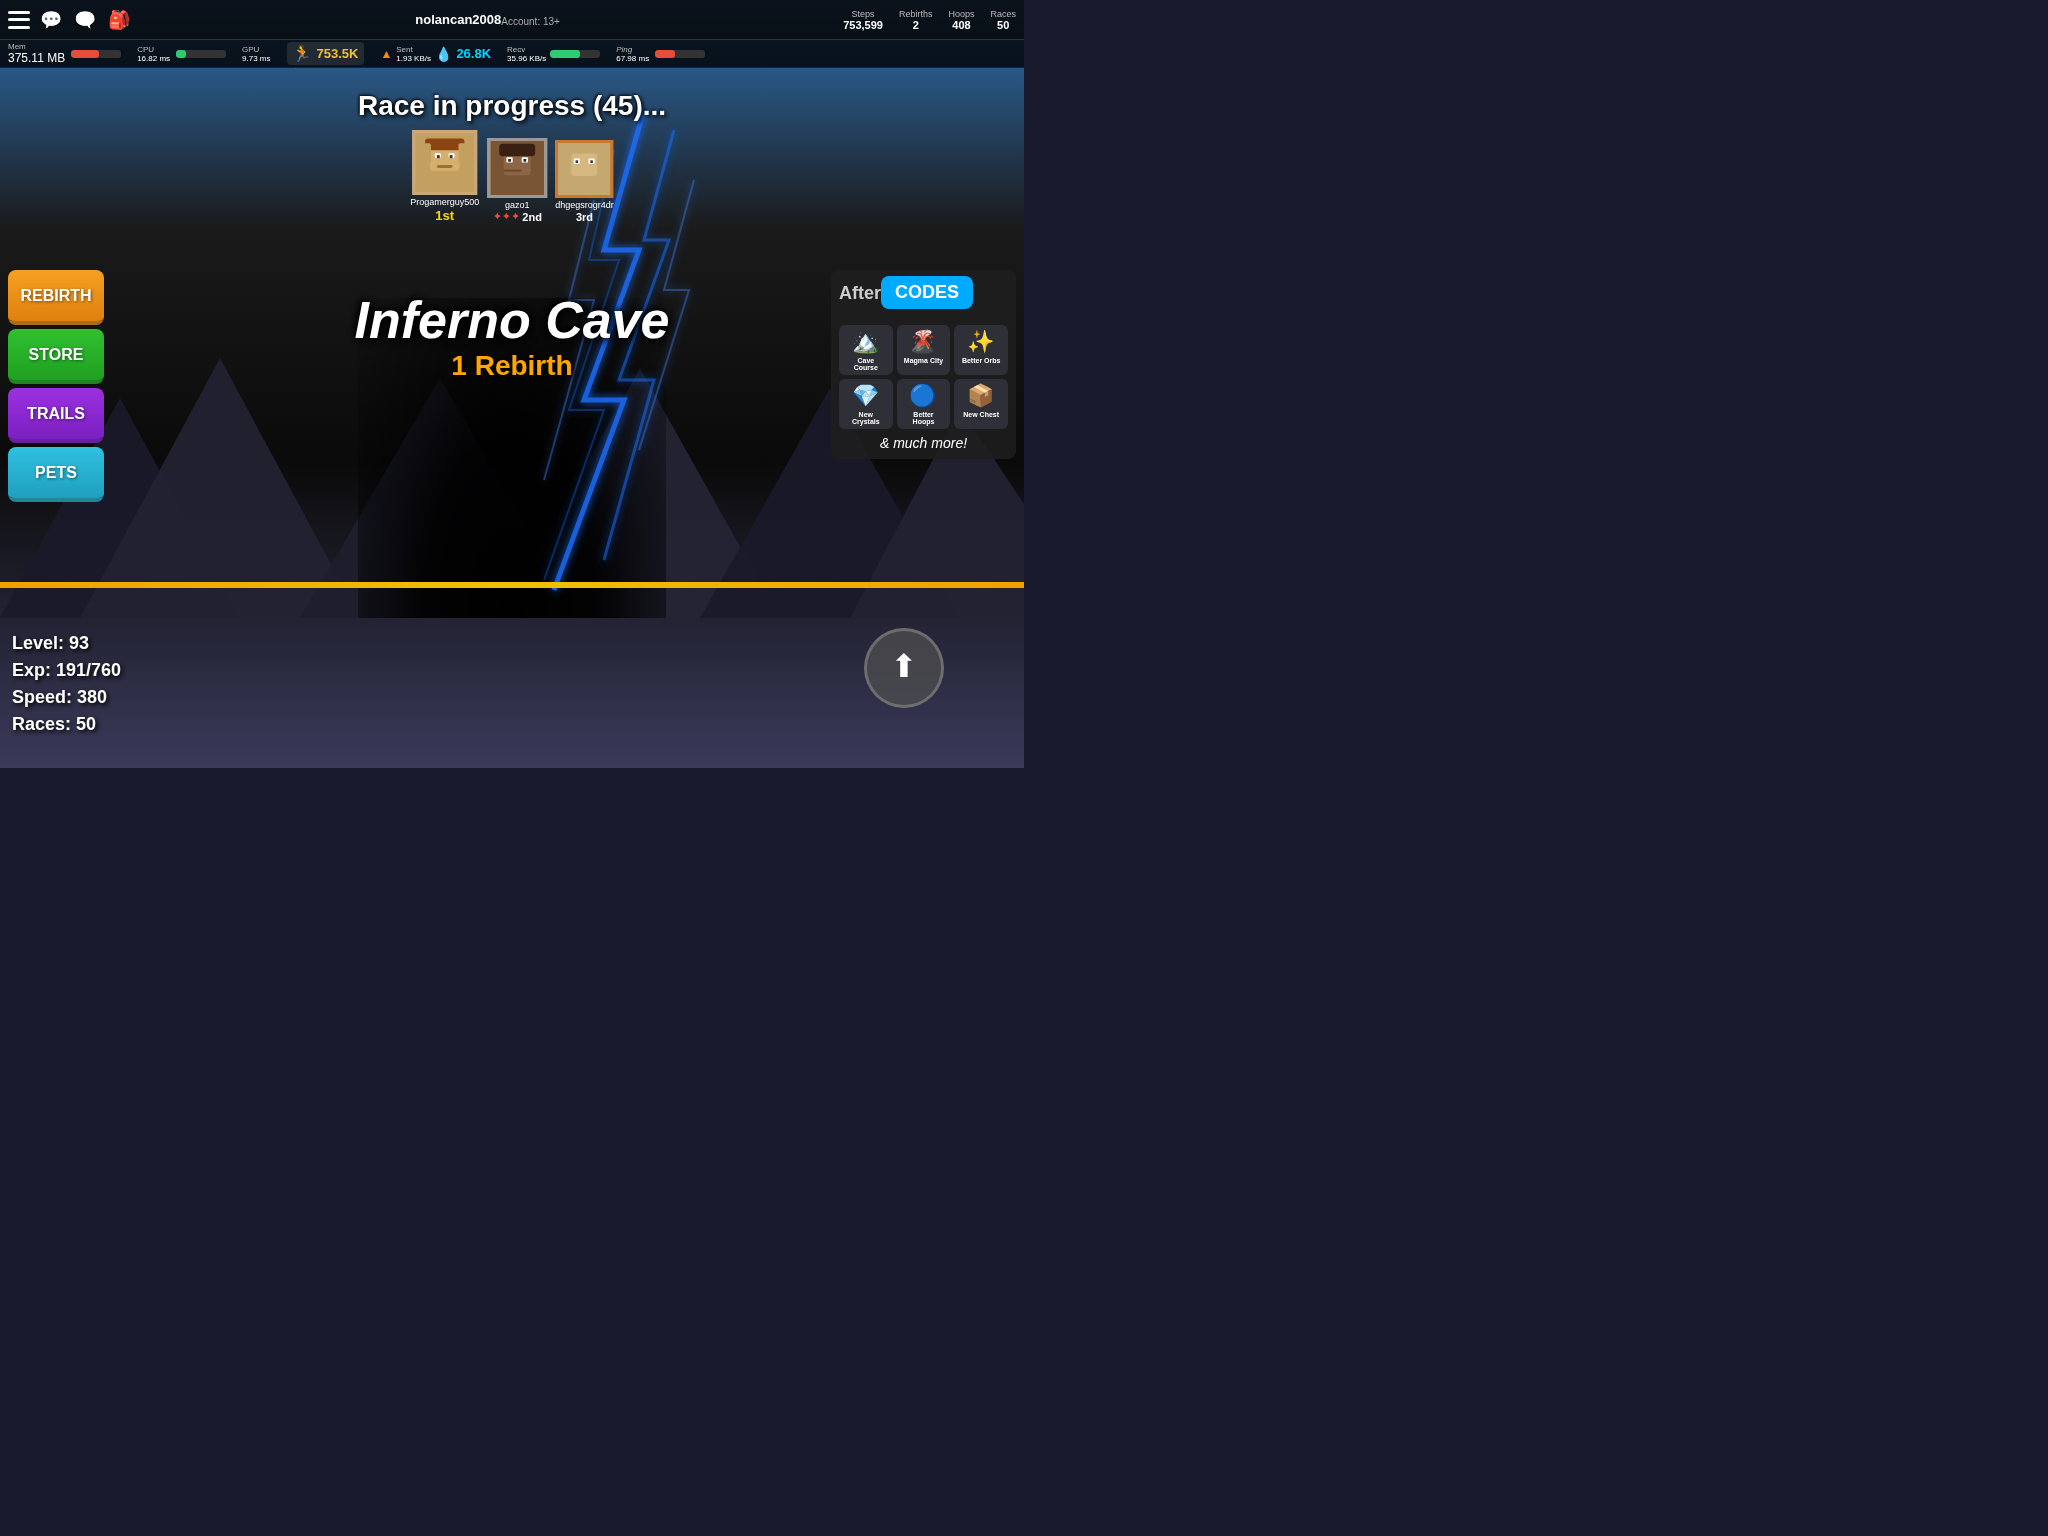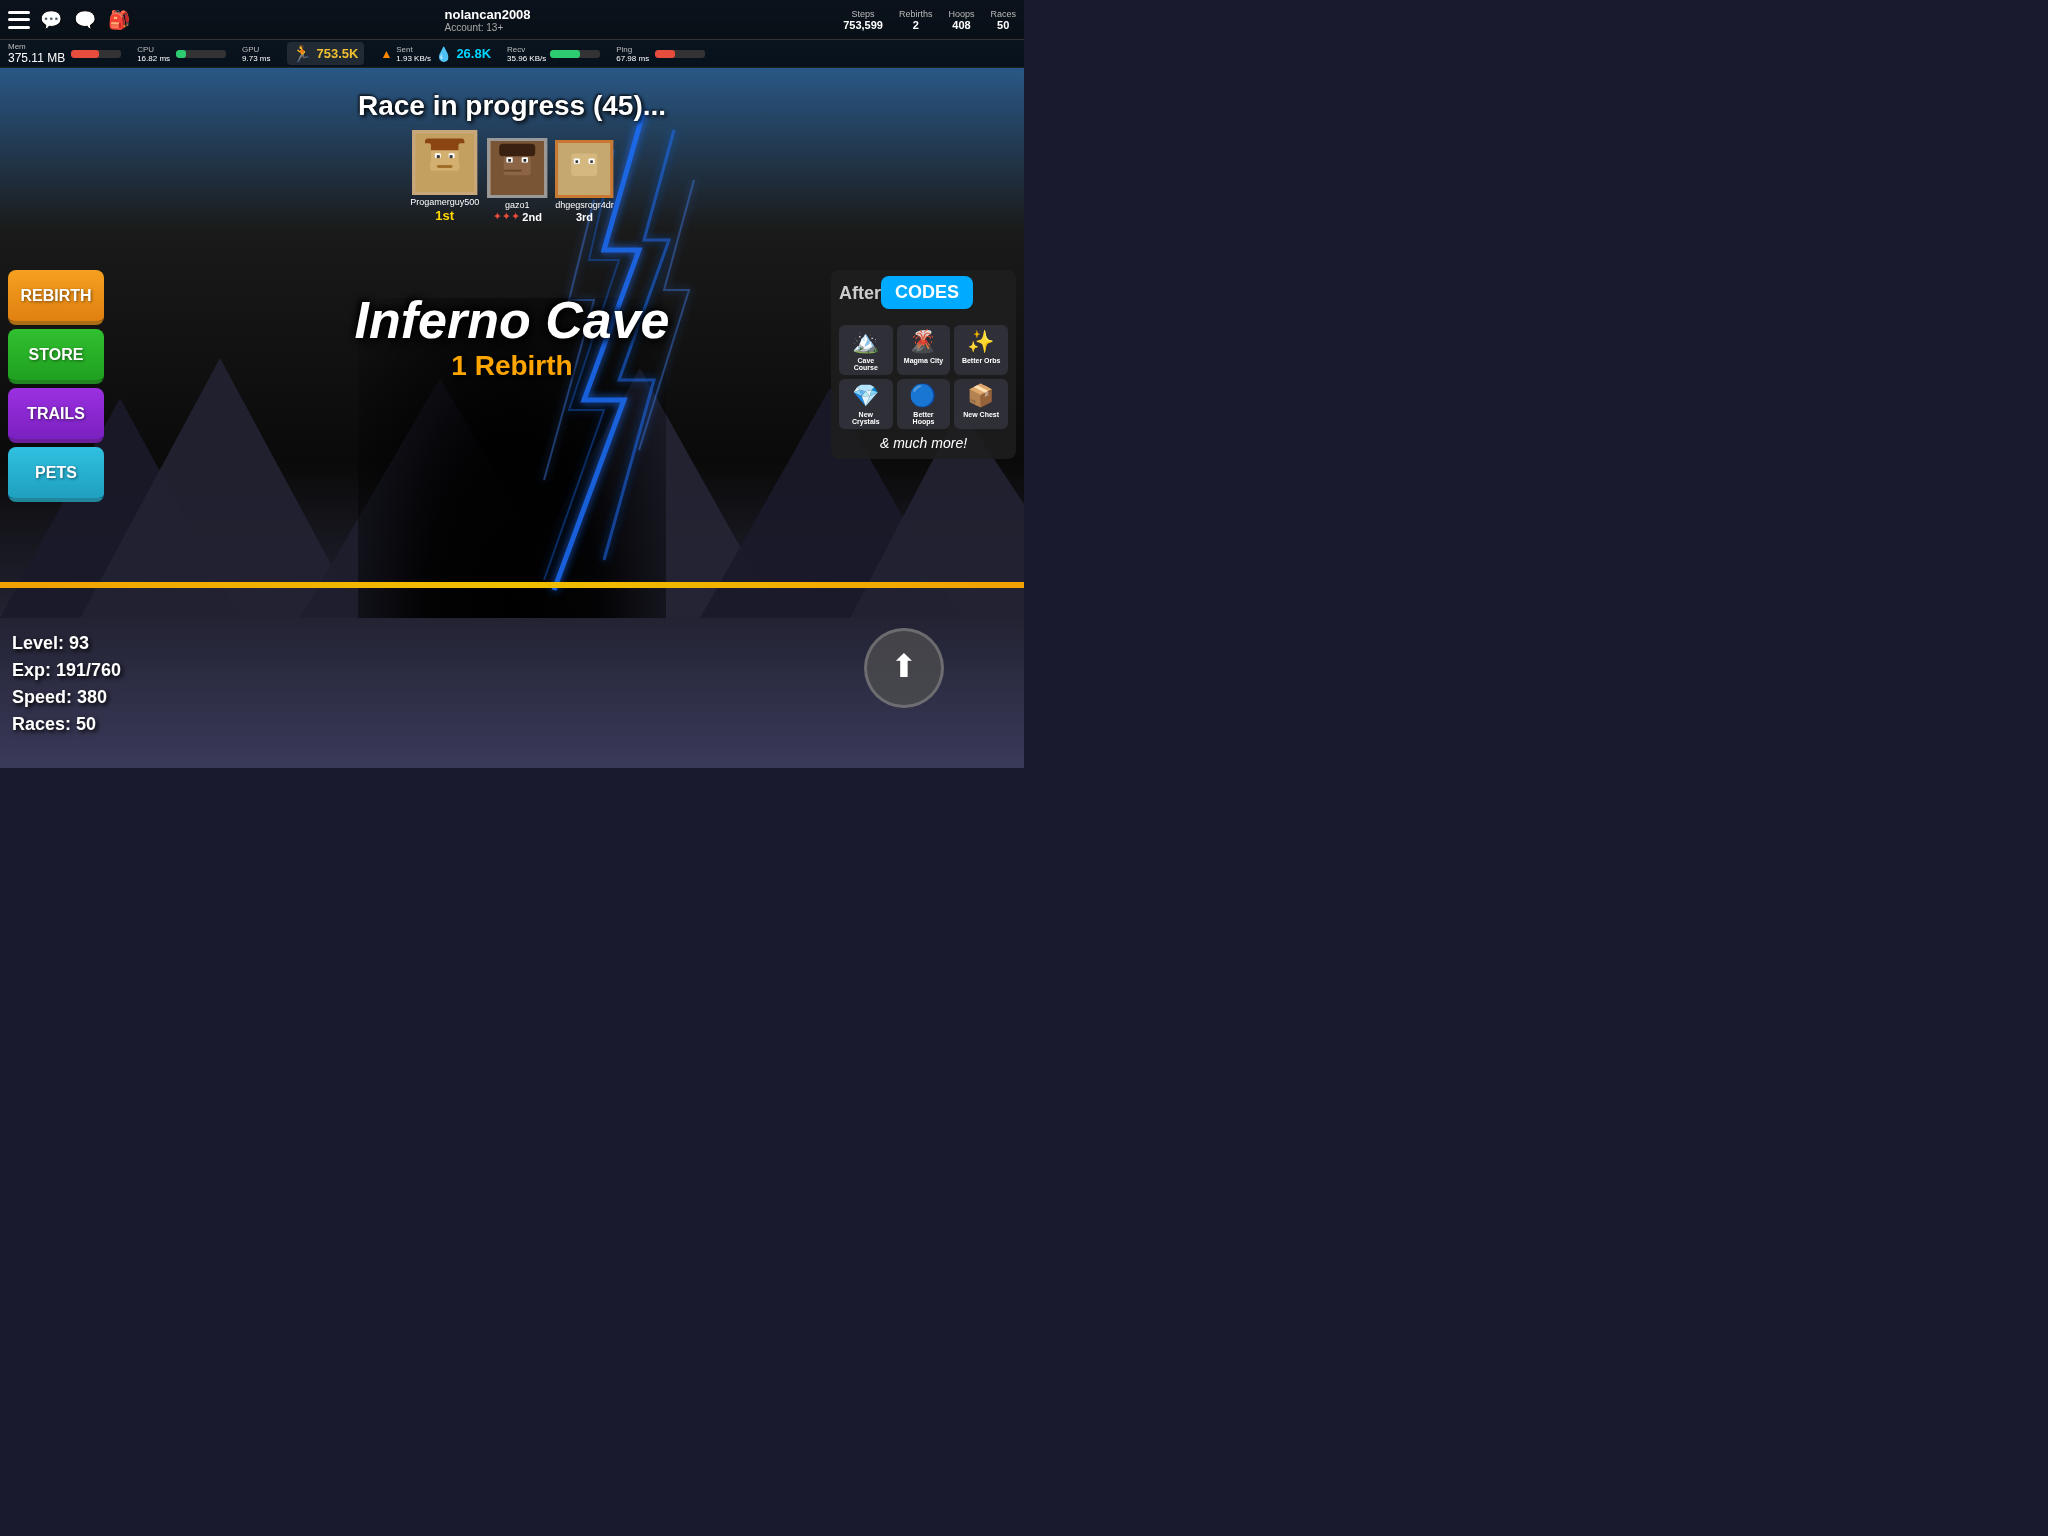--- a/index.html
+++ b/index.html
@@ -73,22 +73,22 @@
       display: flex;
       align-items: center;
       justify-content: center;
       font-size: 18px;
       color: white;
       cursor: pointer;
     }
 
     .top-bar-center {
       display: flex;
-      flex-direction: column;
-      align-items: flex-start;
+      flex-direction: row;
+      align-items: flex-end;
     }
 
     .player-name {
       color: white;
       font-size: 13px;
       font-weight: bold;
     }
 
     .player-account {
       color: #aaa;
@@ -566,21 +566,21 @@
     <div class="perf-label">
       <span style="color:#bbb;font-size:8px;">Recv</span>
       <span style="color:white;font-size:8px;">35.96 KB/s</span>
     </div>
     <div class="perf-bar-wrap">
       <div class="perf-bar-fill green" style="width:60%"></div>
     </div>
   </div>
   <div class="perf-section">
     <div class="perf-label">
-      <span style="color:#bbb;font-size:8px;">Ping</span>
+      <span style="color:#bbb;font-size:8px;font-style:italic;">Ping</span>
       <span style="color:white;font-size:8px;">67.98 ms</span>
     </div>
     <div class="perf-bar-wrap">
       <div class="perf-bar-fill red" style="width:40%"></div>
     </div>
   </div>
 </div>
 
 <div id="race-banner">
   <span class="race-title">Race in progress (45)...</span>

